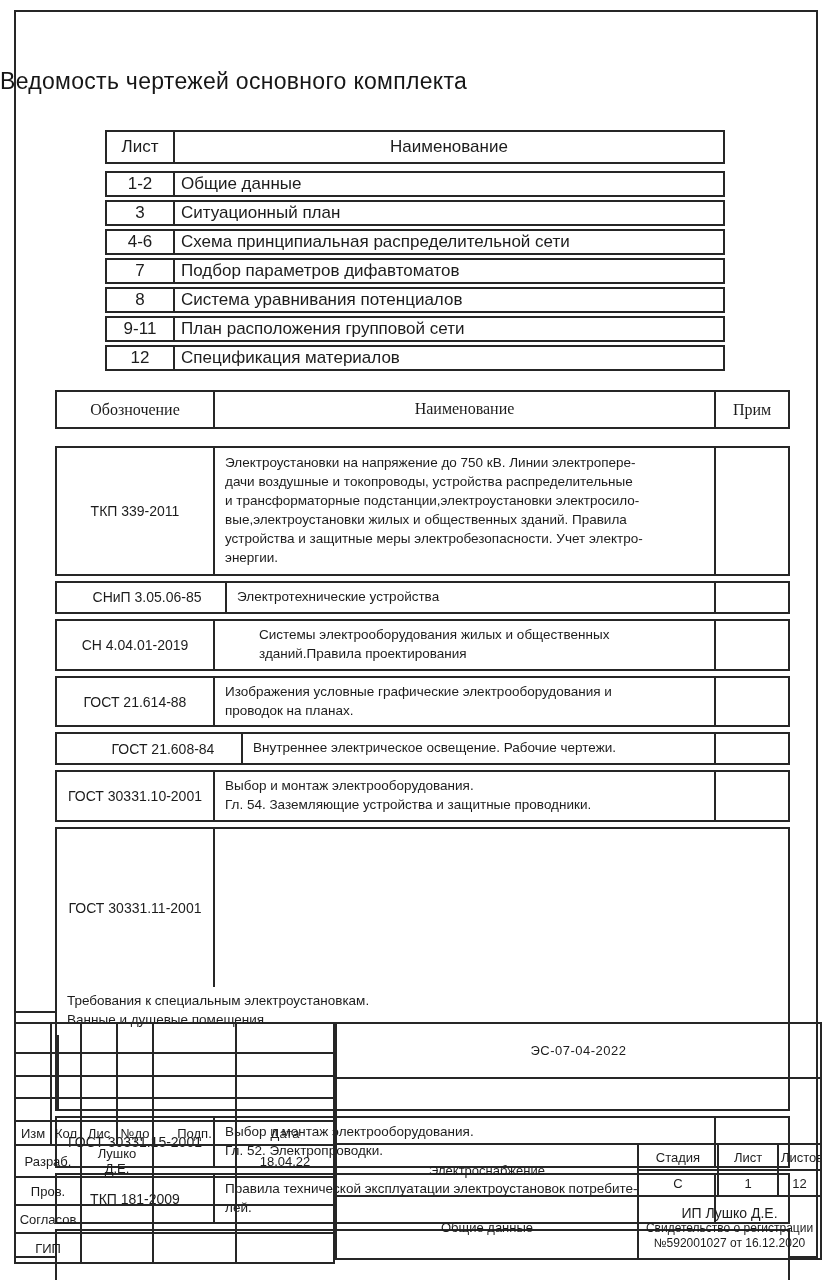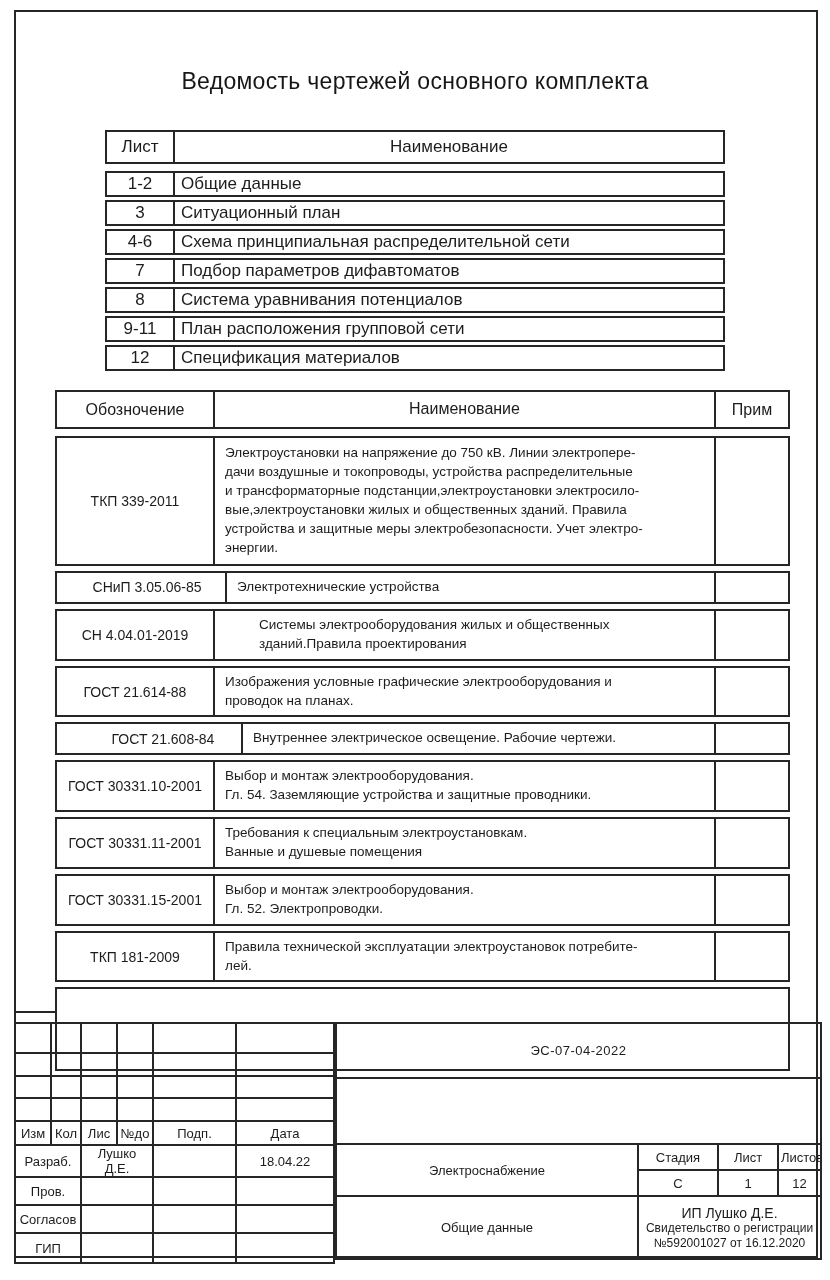--- a/index.html
+++ b/index.html
@@ -5,21 +5,21 @@
   html,body { margin:0; padding:0; background:#ffffff; }
   .page {
     position:relative; width:830px; height:1280px; background:#ffffff;
     font-family:"Liberation Sans", sans-serif; color:#1c1c1c; overflow:hidden;
   }
   .frame {
     position:absolute; left:14px; top:10px; width:804px; height:1248px;
     border:2px solid #262626; box-sizing:border-box;
   }
   .doc-title {
-    position:absolute; left:0; top:68px; width:830px; text-align:center;
+    position:absolute; left:0; top:68px; width:830px; text-align:left;
     font-size:23px; letter-spacing:0.3px; color:#161616;
   }
 
   
   .sheets { position:absolute; left:105px; top:130px; width:620px; }
   .sheets .row {
     display:flex; border:2px solid #262626; box-sizing:border-box;
     margin-bottom:3px; min-height:25px; align-items:stretch; background:#fff;
   }
   .sheets .row.header { min-height:34px; margin-bottom:7px; }
@@ -43,30 +43,30 @@
     flex:0 0 158px; width:158px; border-right:2px solid #262626; box-sizing:border-box;
     display:flex; align-items:center; justify-content:center;
     font-size:14px; text-align:center; padding:2px;
   }
   .refs .c2 {
     flex:1; display:flex; align-items:center; padding:5px 10px;
     font-size:13.5px; line-height:1.4; white-space:pre-line;
   }
   .refs .c3 { flex:0 0 74px; width:74px; border-left:2px solid #262626; box-sizing:border-box;
     display:flex; align-items:center; justify-content:center; font-size:16px; }
-  .refs .row.header { min-height:39px; margin-bottom:7px; }
+  .refs .row.header { min-height:39px; margin-bottom:17px;font-family:Liberation Serif, serif; }
   .refs .row.header .c1, .refs .row.header .c2 { font-size:16px; justify-content:center; }
   .refs .hh  { min-height:39px; }
   .refs .h1  { min-height:130px; }
   .refs .h2  { min-height:29px;padding-left:12px; }
   .refs .h3  { min-height:43px;gap:34px; }
   .refs .h4  { min-height:41px; }
   .refs .h5  { min-height:26px;padding-left:28px; }
   .refs .h6  { min-height:45px; }
-  .refs .h7  { min-height:42px; }
+  .refs .h7  { min-height:42px;flex-direction:column; }
   .refs .h8  { min-height:43px; }
   .refs .h9  { min-height:48px; }
   .refs .row.tail { min-height:84px; margin-bottom:0; }
 
   
   .titleblock { position:absolute; left:14px; top:1022px; width:804px; height:236px; display:flex; }
   .titleblock table { border-collapse:collapse; table-layout:fixed; }
   .titleblock td {
     border:2px solid #262626; padding:0 2px; text-align:center; vertical-align:middle;
     font-size:13px; overflow:hidden;

